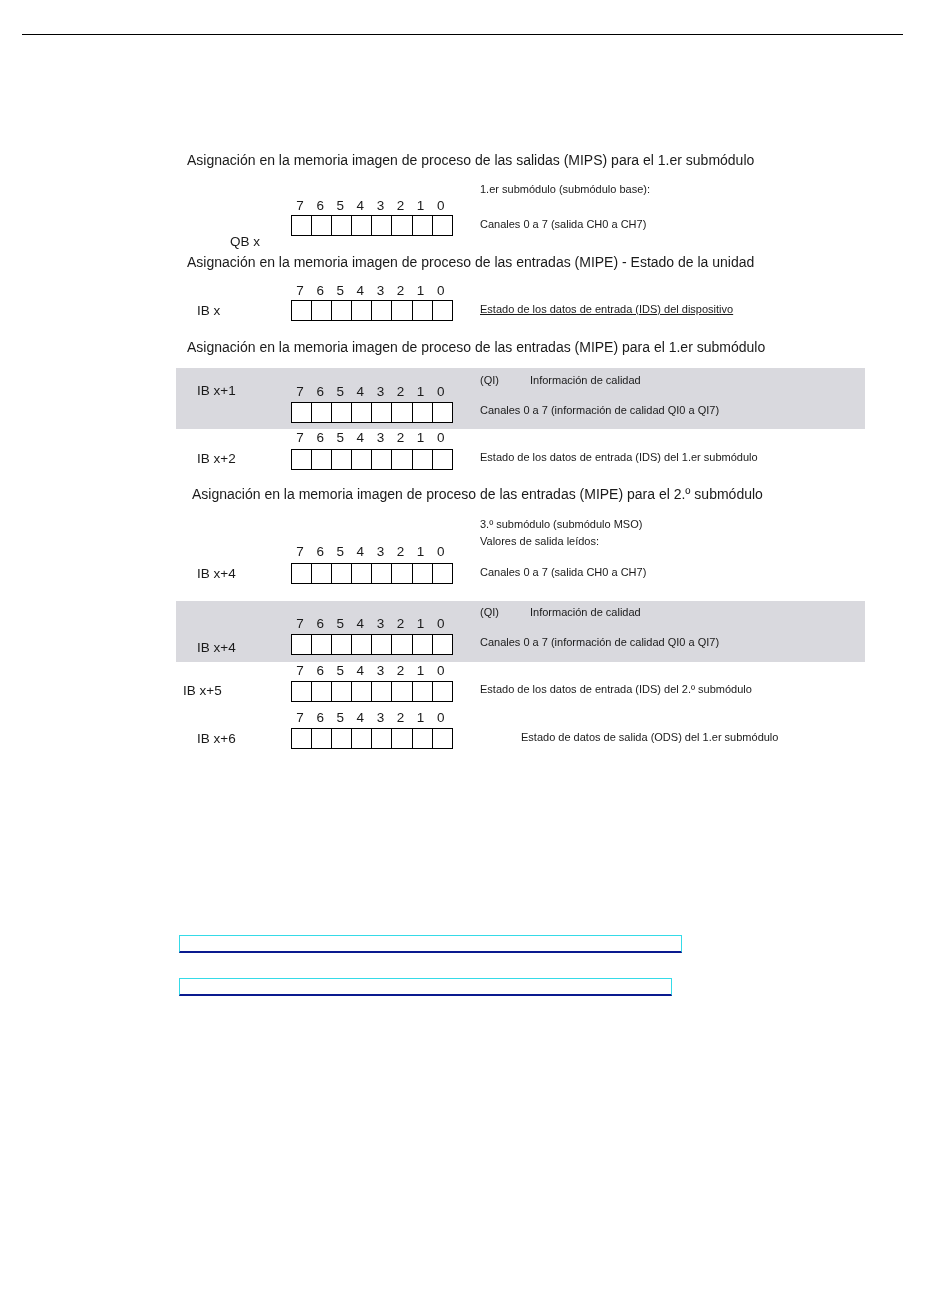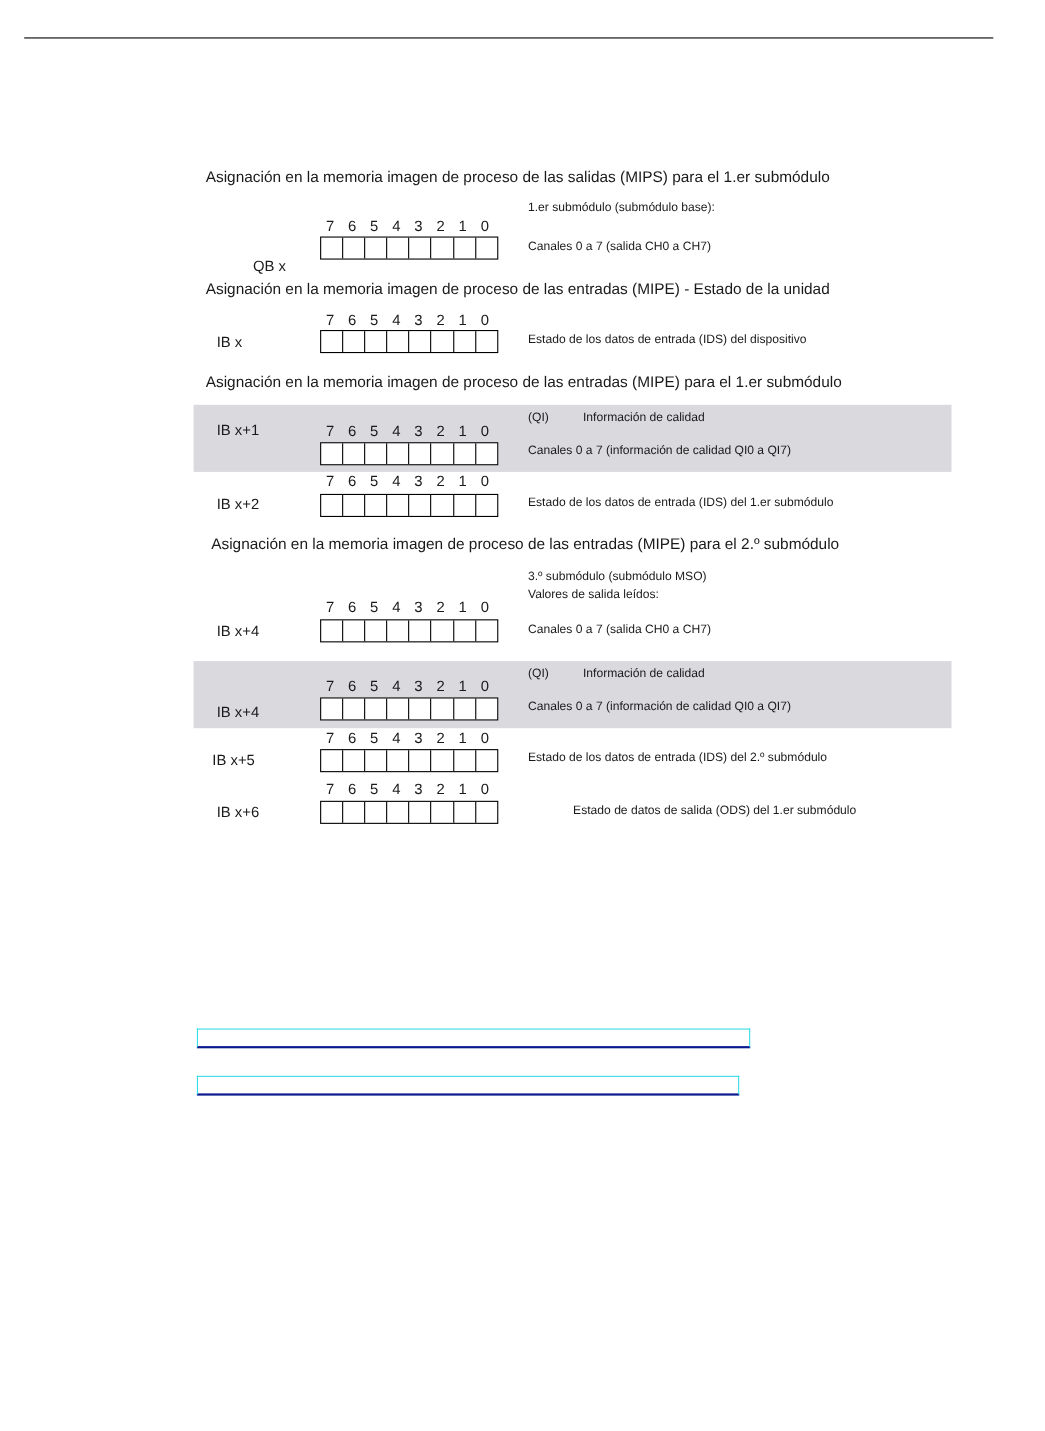--- a/index.html
+++ b/index.html
@@ -66,21 +66,21 @@
 <div class="byte" style="left:291px; top:300px;">
     <span></span>
     <span></span>
     <span></span>
     <span></span>
     <span></span>
     <span></span>
     <span></span>
     <span></span>
   </div>
-<div class="abs desc" style="left:480px; top:303px;">Estado de los datos de entrada (IDS) del dispositivo</div>
+<div class="abs desc" style="left:480px; top:303px;text-decoration:underline;">Estado de los datos de entrada (IDS) del dispositivo</div>
 
 <div class="abs heading" style="left:173px; top:339px;">Asignación en la memoria imagen de proceso de las entradas (MIPE) para el 1.er submódulo</div>
 <div class="shade" style="top:368px; height:61px;"></div>
 <div class="abs desc" style="left:480px; top:374px;"><span class="ql-tag">(QI)</span><span>Información de calidad</span></div>
 <div class="bits" style="left:290px; top:384px;">
   <span>7</span>
     <span>6</span>
     <span>5</span>
     <span>4</span>
     <span>3</span>
@@ -178,21 +178,21 @@
 <div class="bits" style="left:290px; top:663px;">
   <span>7</span>
     <span>6</span>
     <span>5</span>
     <span>4</span>
     <span>3</span>
     <span>2</span>
     <span>1</span>
     <span>0</span>
 </div>
-<div class="abs label" style="left:193px; top:683px;">IB x+5</div>
+<div class="abs label" style="left:183px; top:683px;">IB x+5</div>
 <div class="byte" style="left:291px; top:681px;">
     <span></span>
     <span></span>
     <span></span>
     <span></span>
     <span></span>
     <span></span>
     <span></span>
     <span></span>
   </div>

